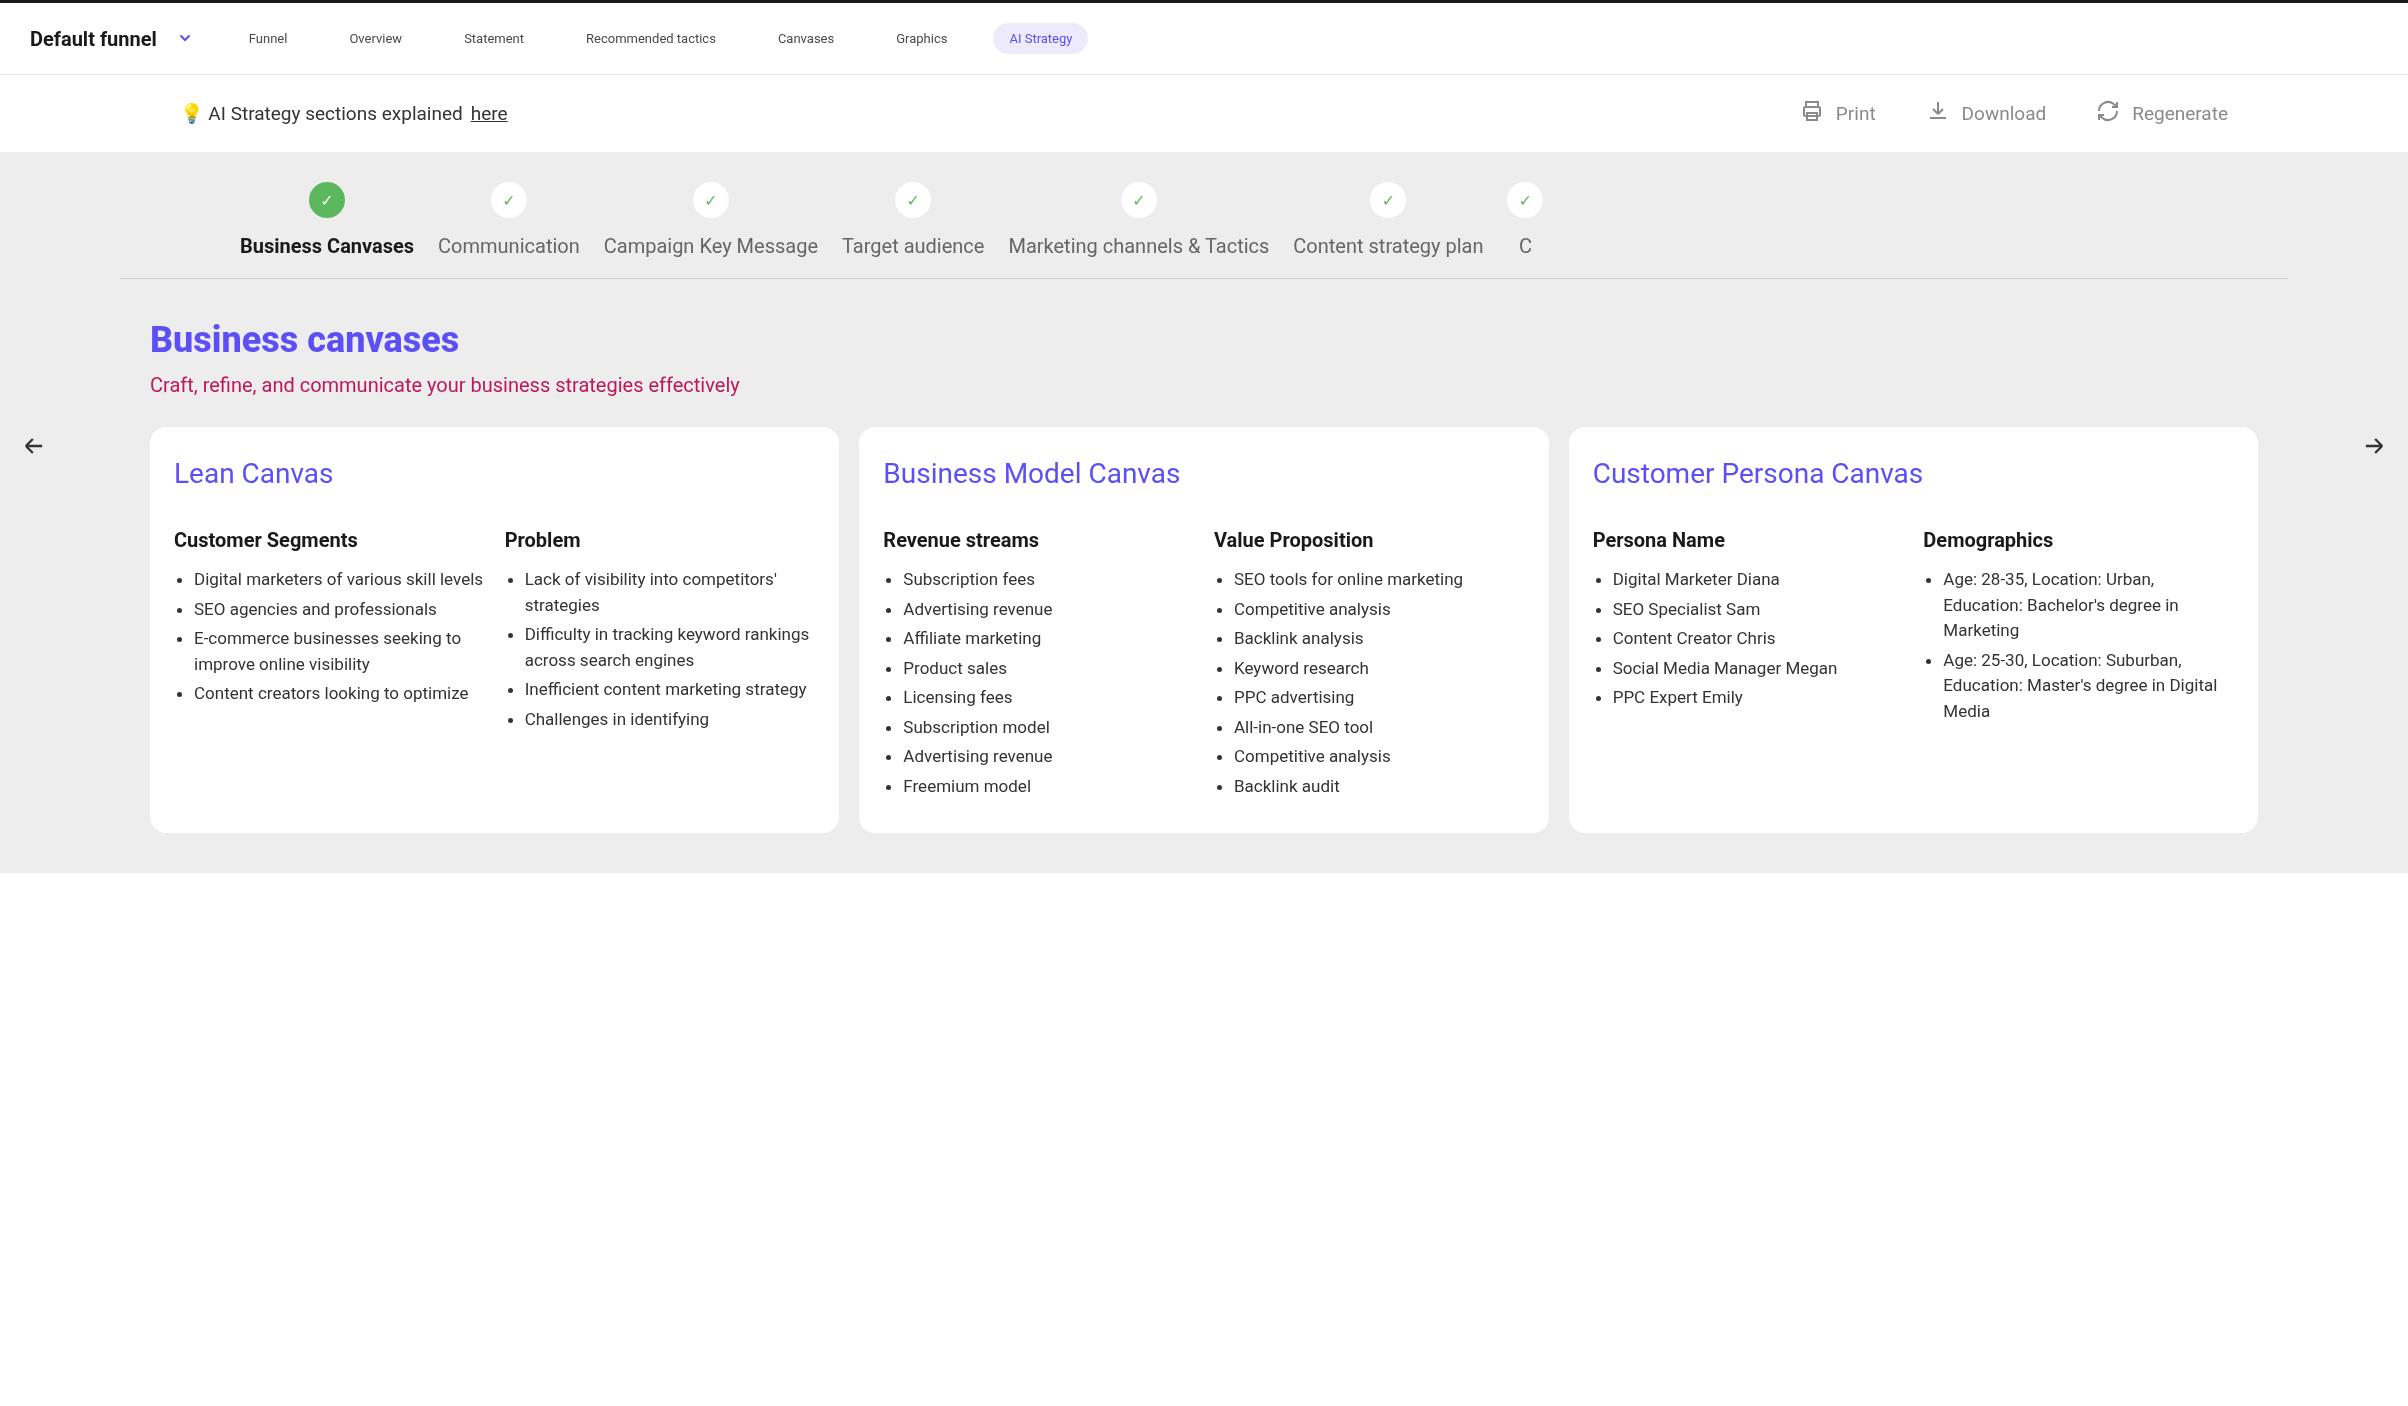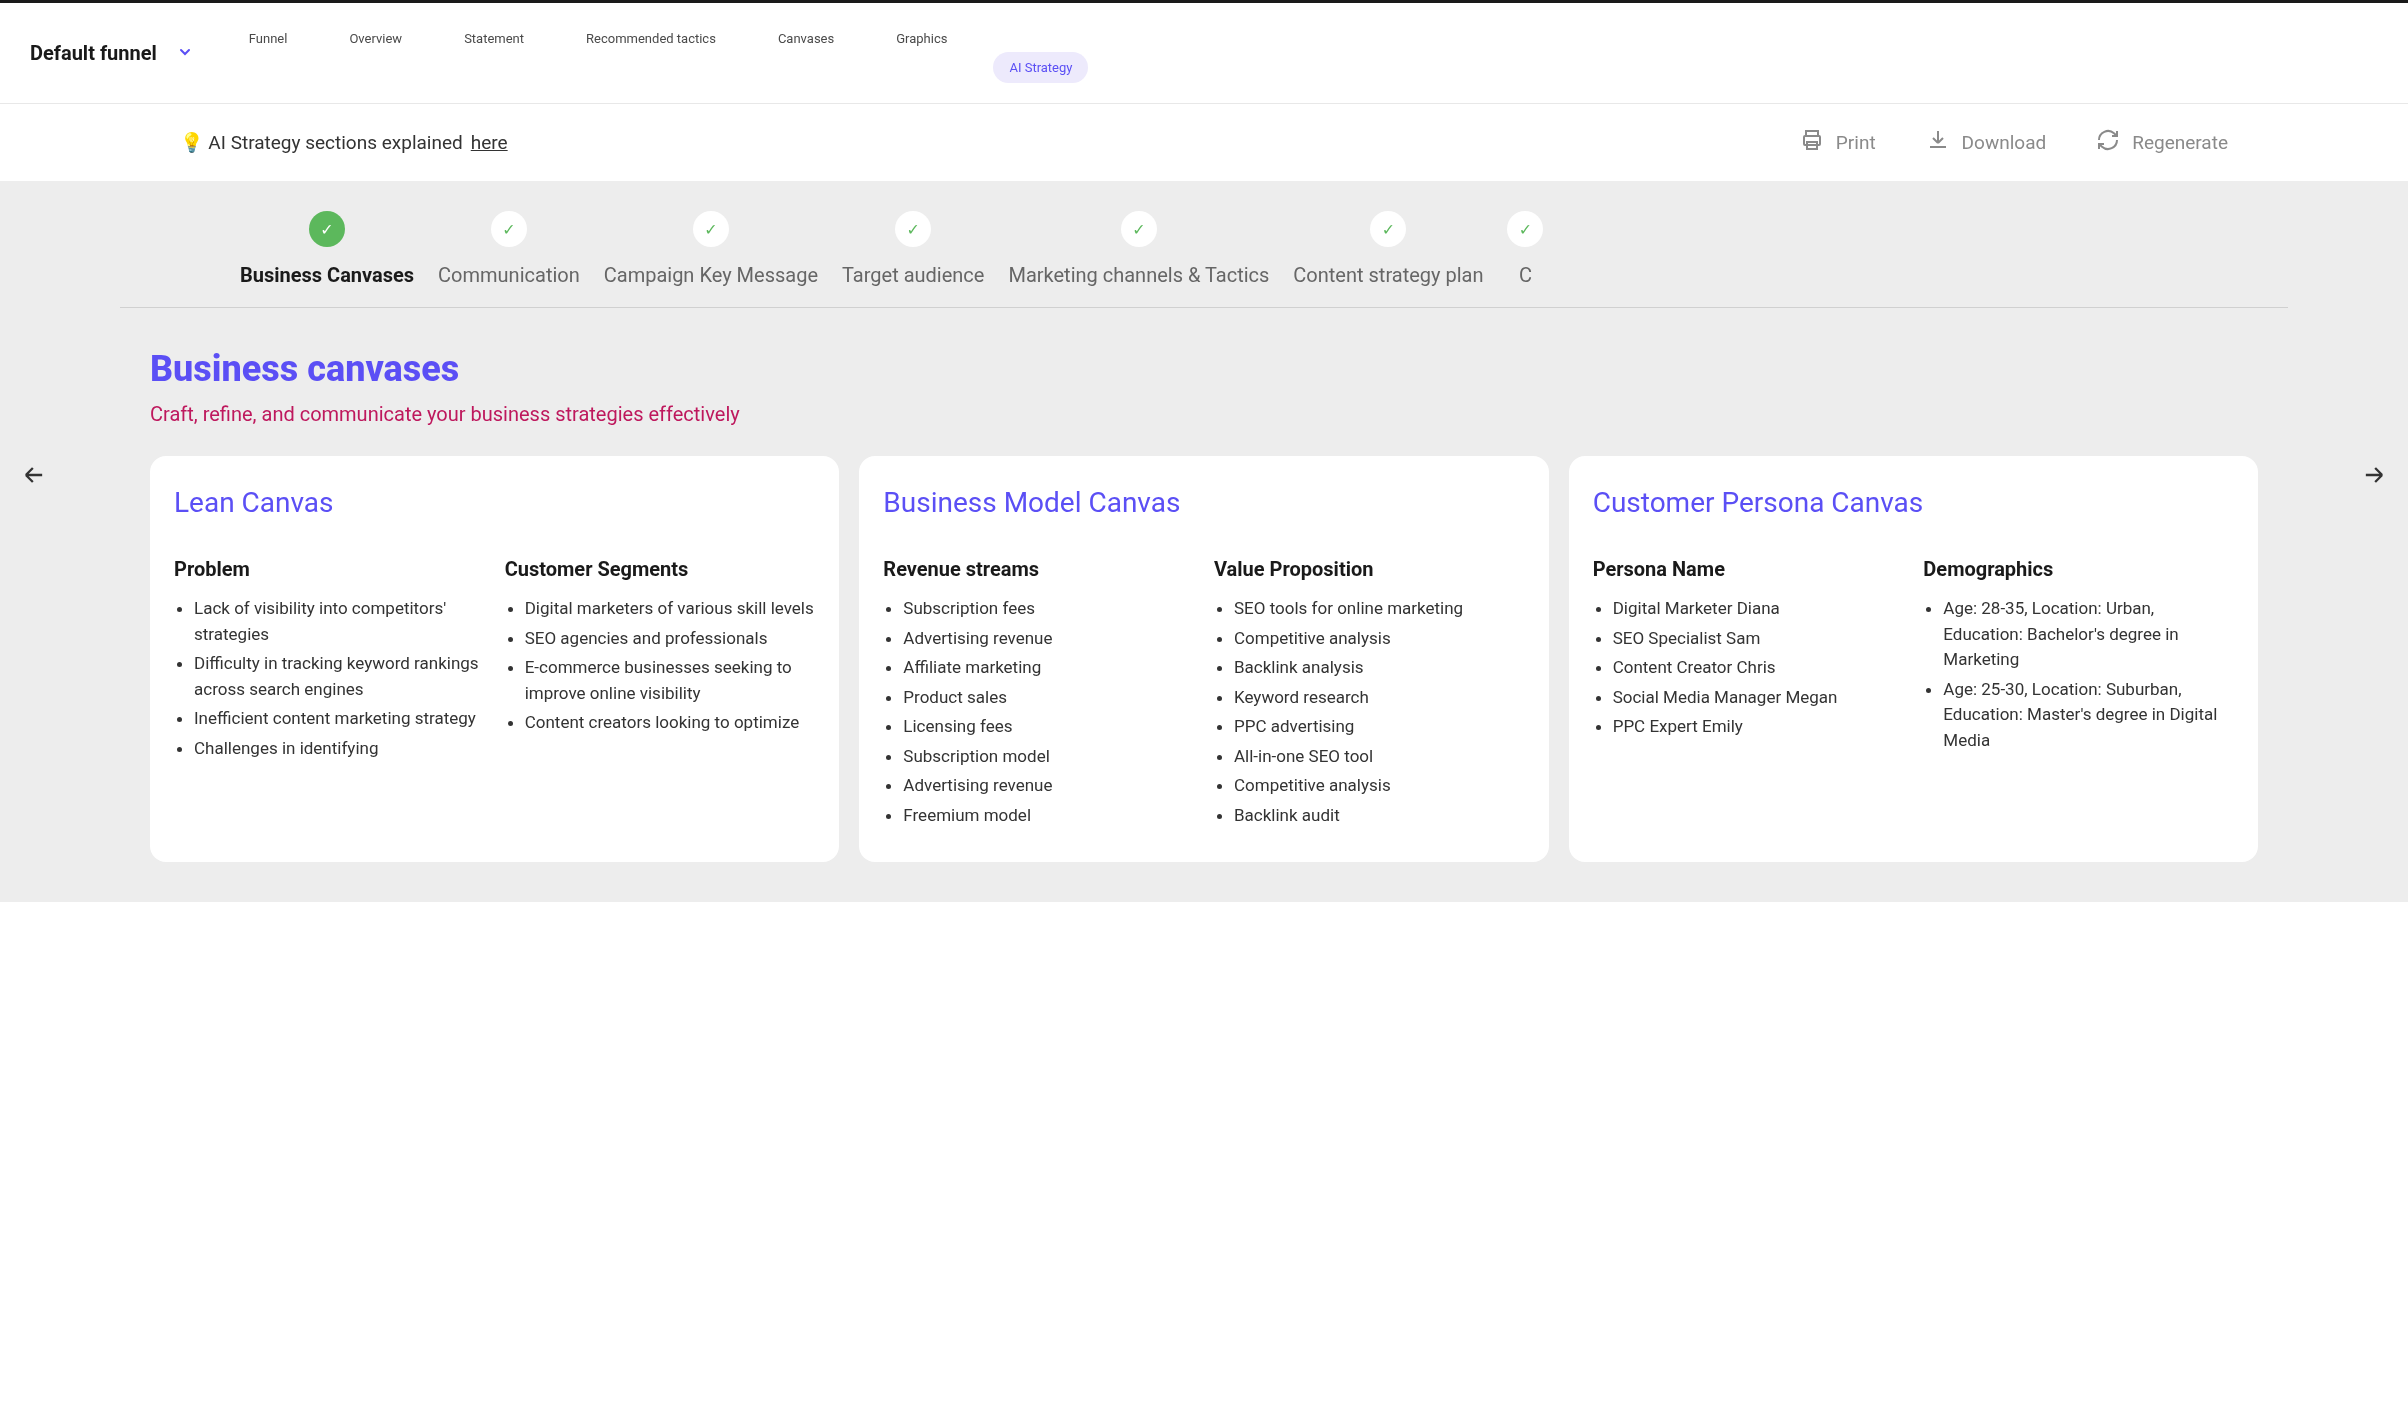--- a/index.html
+++ b/index.html
@@ -6,21 +6,21 @@
 body { font-family: -apple-system, BlinkMacSystemFont, 'Segoe UI', Roboto, sans-serif; background: #fff; color: #1a1a1a; }
 
 .top-border { height: 3px; background: #1a1a1a; }
 
 .header { display: flex; padding: 20px 30px; border-bottom: 1px solid #e8e8e8; gap: 40px; }
 .funnel-selector { display: flex; align-items: center; gap: 20px; font-weight: 700; font-size: 20px; cursor: pointer; }
 .chevron-down { color: #5b4ff5; }
 
 .nav-tabs { display: flex; gap: 30px; }
 .nav-tab { font-size: 13px; color: #4a4a4a; cursor: pointer; padding: 8px 16px; border-radius: 20px; }
-.nav-tab.active { background: #edeafc; color: #5b4ff5; margin-top: 29px; }
+.nav-tab.active { background: #edeafc; color: #5b4ff5; }
 
 .toolbar { display: flex; align-items: center; justify-content: space-between; padding: 24px 180px 24px 180px; }
 .tip { display: flex; align-items: center; gap: 8px; font-size: 19px; color: #333; }
 .tip-link { text-decoration: underline; cursor: pointer; }
 .toolbar-actions { display: flex; gap: 50px; text-align: right; }
 .toolbar-action { display: flex; align-items: center; gap: 12px; color: #8a8a8a; font-size: 19px; cursor: pointer; }
 .toolbar-action svg { width: 24px; height: 24px; }
 
 .main-area { background: #ededed; padding: 30px 0 40px; position: relative; }
 .nav-arrow { position: absolute; top: 280px; background: transparent; border: none; cursor: pointer; color: #333; }
@@ -154,35 +154,35 @@
   <div class="section-header">
     <h1 class="section-title">Business canvases</h1>
     <p class="section-subtitle">Craft, refine, and communicate your business strategies effectively</p>
   </div>
 
   <div class="cards" id="cards">
       <div class="card">
         <h2 class="card-title">Lean Canvas</h2>
         <div class="card-columns">
           <div class="card-col">
+            <div class="col-heading">Customer Segments</div>
+            <ul>
+              <li>Digital marketers of various skill levels</li>
+              <li>SEO agencies and professionals</li>
+              <li>E-commerce businesses seeking to improve online visibility</li>
+              <li>Content creators looking to optimize</li>
+            </ul>
+          </div>
+          <div class="card-col">
             <div class="col-heading">Problem</div>
             <ul>
               <li>Lack of visibility into competitors' strategies</li>
               <li>Difficulty in tracking keyword rankings across search engines</li>
               <li>Inefficient content marketing strategy</li>
               <li>Challenges in identifying</li>
-            </ul>
-          </div>
-          <div class="card-col">
-            <div class="col-heading">Customer Segments</div>
-            <ul>
-              <li>Digital marketers of various skill levels</li>
-              <li>SEO agencies and professionals</li>
-              <li>E-commerce businesses seeking to improve online visibility</li>
-              <li>Content creators looking to optimize</li>
             </ul>
           </div>
         </div>
       </div>
       <div class="card">
         <h2 class="card-title">Business Model Canvas</h2>
         <div class="card-columns">
           <div class="card-col">
             <div class="col-heading">Revenue streams</div>
             <ul>

